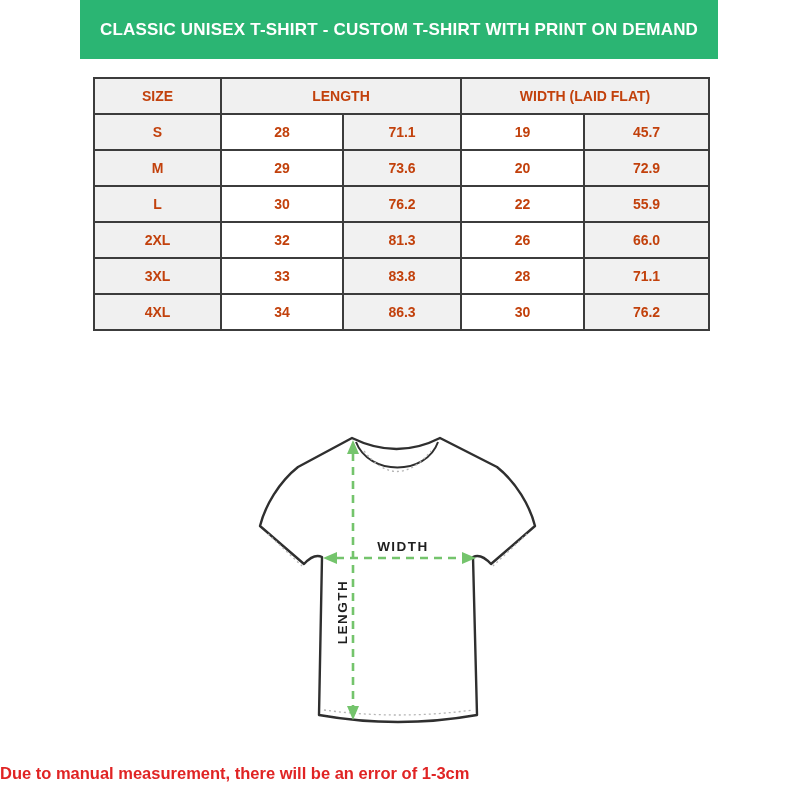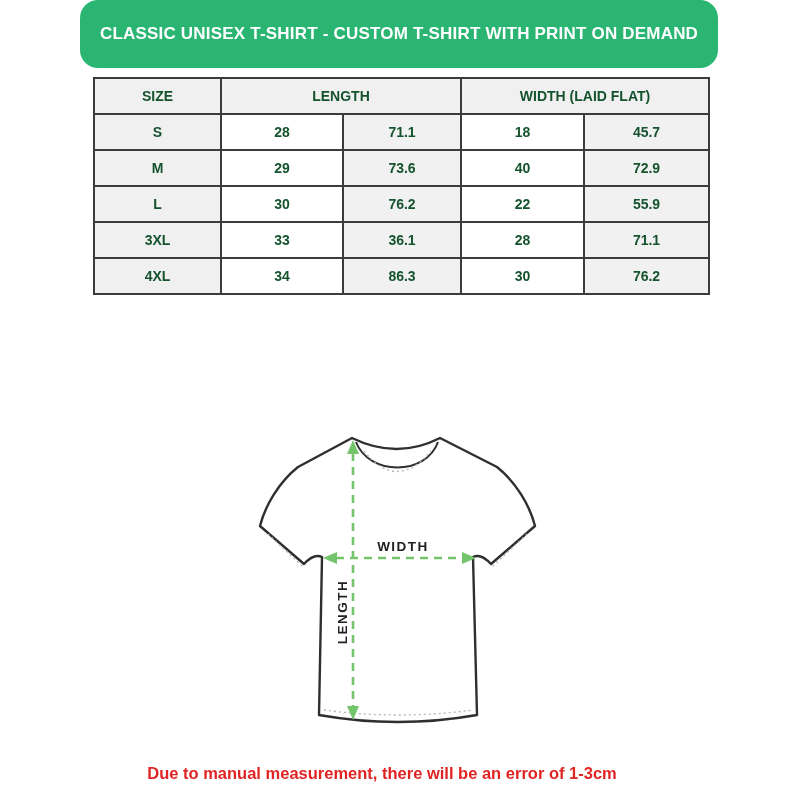--- a/index.html
+++ b/index.html
@@ -1,46 +1,46 @@
 <!DOCTYPE html>
 <html><head>
 <meta charset="utf-8">
 <style>
   html,body{margin:0;padding:0;}
   .page{
     position:relative;width:800px;height:800px;background:#ffffff;
     font-family:"Liberation Sans",sans-serif;overflow:hidden;
   }
   .banner{
-    position:absolute;left:80px;top:0;width:638px;height:68px;
-    display:flex;align-items:center;justify-content:center;border-radius:18px;
+    position:absolute;left:80px;top:0;width:638px;height:59px;
+    display:flex;align-items:center;justify-content:center;
   }
   .banner-title{
     font-weight:bold;font-size:17px;letter-spacing:.2px;white-space:nowrap;
   }
   .table-wrap{position:absolute;left:93px;top:77px;width:615px;}
   table.size-table{
     width:100%;border-collapse:collapse;table-layout:fixed;
   }
   .size-table th,.size-table td{
     border:2px solid #3c3c3c;height:34px;padding:0;
     text-align:center;vertical-align:middle;
-    font-size:14px;font-weight:bold;color:#14532d;
+    font-size:14px;font-weight:bold;color:#c2410c;
   }
   .size-table th{background:#f0f0f0;}
   .c-size{background:#f0f0f0;}
   .c-gray{background:#f1f1f1;}
   .c-white{background:#ffffff;margin-top:25px;}
   .diagram{position:absolute;left:240px;top:420px;width:320px;height:320px;}
   .diagram svg text{
     font-family:"Liberation Sans",sans-serif;font-weight:bold;
     font-size:13.5px;letter-spacing:1.5px;fill:#1f1f1f;
   }
   .footer-note{
-    position:absolute;left:0;top:764px;width:764px;text-align:center;
+    position:absolute;left:0;top:764px;width:764px;text-align:left;
     font-size:16.5px;font-weight:bold;
   }
 </style>
 </head>
 <body>
 
 <div class="page">
 
   <div class="banner" style="background-color: rgb(43, 181, 115); color: rgb(255, 255, 255);">
     <span class="banner-title">CLASSIC UNISEX T-SHIRT - CUSTOM T-SHIRT WITH PRINT ON DEMAND</span>
@@ -60,41 +60,48 @@
           <th>SIZE</th>
           <th colspan="2">LENGTH</th>
           <th colspan="2">WIDTH (LAID FLAT)</th>
         </tr>
       </thead>
       <tbody>
           <tr>
             <td class="c-size">S</td>
             <td class="c-white">28</td>
             <td class="c-gray">71.1</td>
-            <td class="c-white">18</td>
+            <td class="c-white">19</td>
             <td class="c-gray">45.7</td>
           </tr>
           <tr>
             <td class="c-size">M</td>
             <td class="c-white">29</td>
             <td class="c-gray">73.6</td>
-            <td class="c-white">40</td>
+            <td class="c-white">20</td>
             <td class="c-gray">72.9</td>
           </tr>
           <tr>
             <td class="c-size">L</td>
             <td class="c-white">30</td>
             <td class="c-gray">76.2</td>
             <td class="c-white">22</td>
             <td class="c-gray">55.9</td>
           </tr>
           <tr>
+            <td class="c-size">2XL</td>
+            <td class="c-white">32</td>
+            <td class="c-gray">81.3</td>
+            <td class="c-white">26</td>
+            <td class="c-gray">66.0</td>
+          </tr>
+          <tr>
             <td class="c-size">3XL</td>
             <td class="c-white">33</td>
-            <td class="c-gray">36.1</td>
+            <td class="c-gray">83.8</td>
             <td class="c-white">28</td>
             <td class="c-gray">71.1</td>
           </tr>
           <tr>
             <td class="c-size">4XL</td>
             <td class="c-white">34</td>
             <td class="c-gray">86.3</td>
             <td class="c-white">30</td>
             <td class="c-gray">76.2</td>
           </tr>

